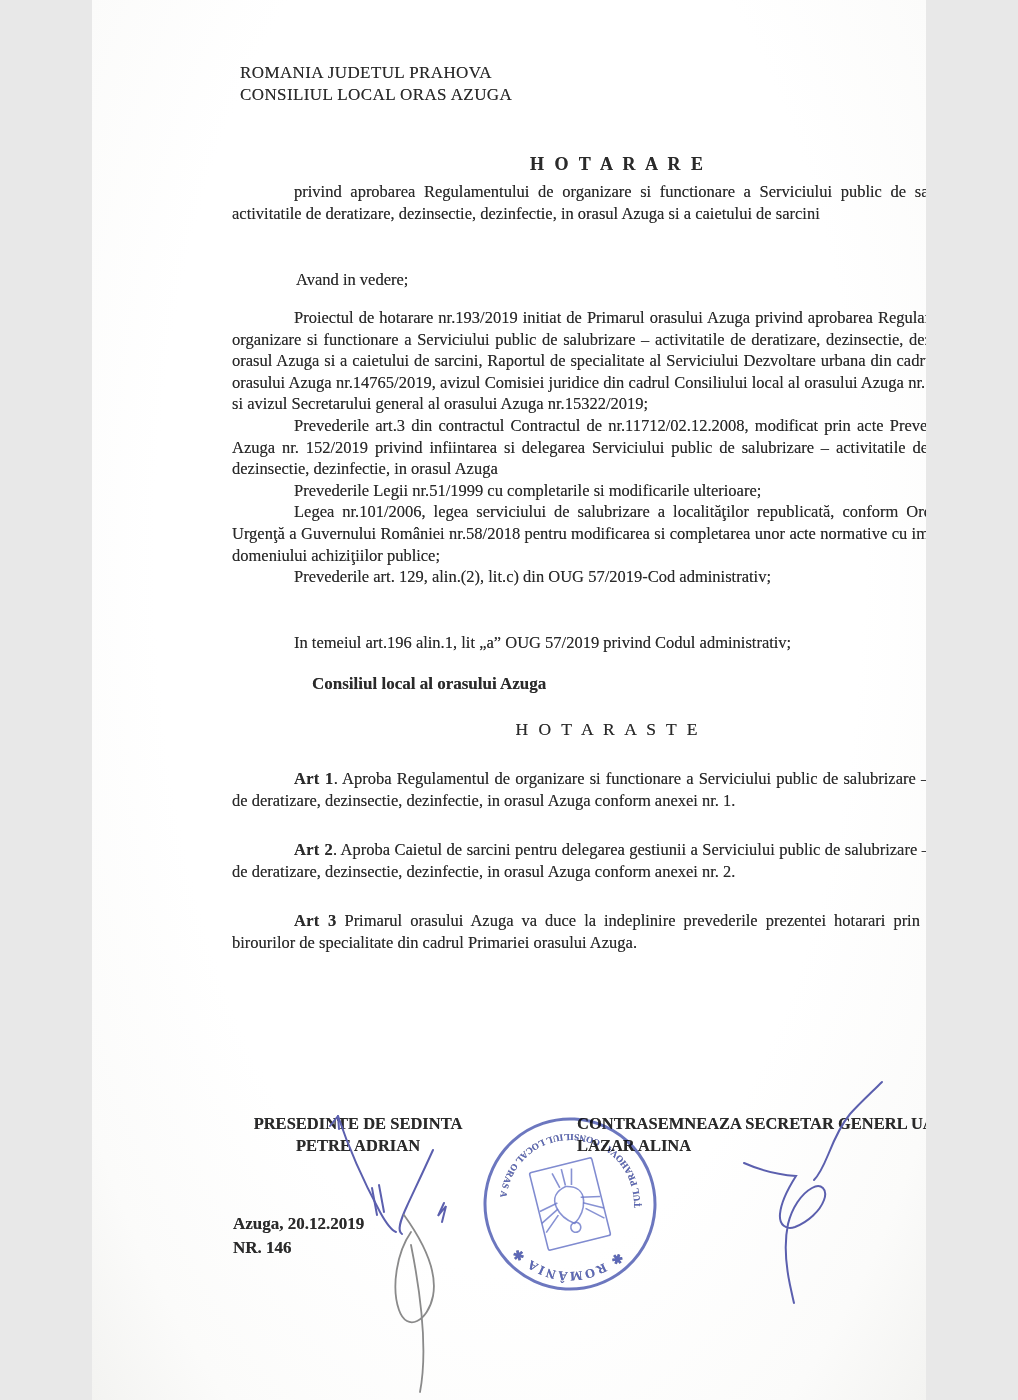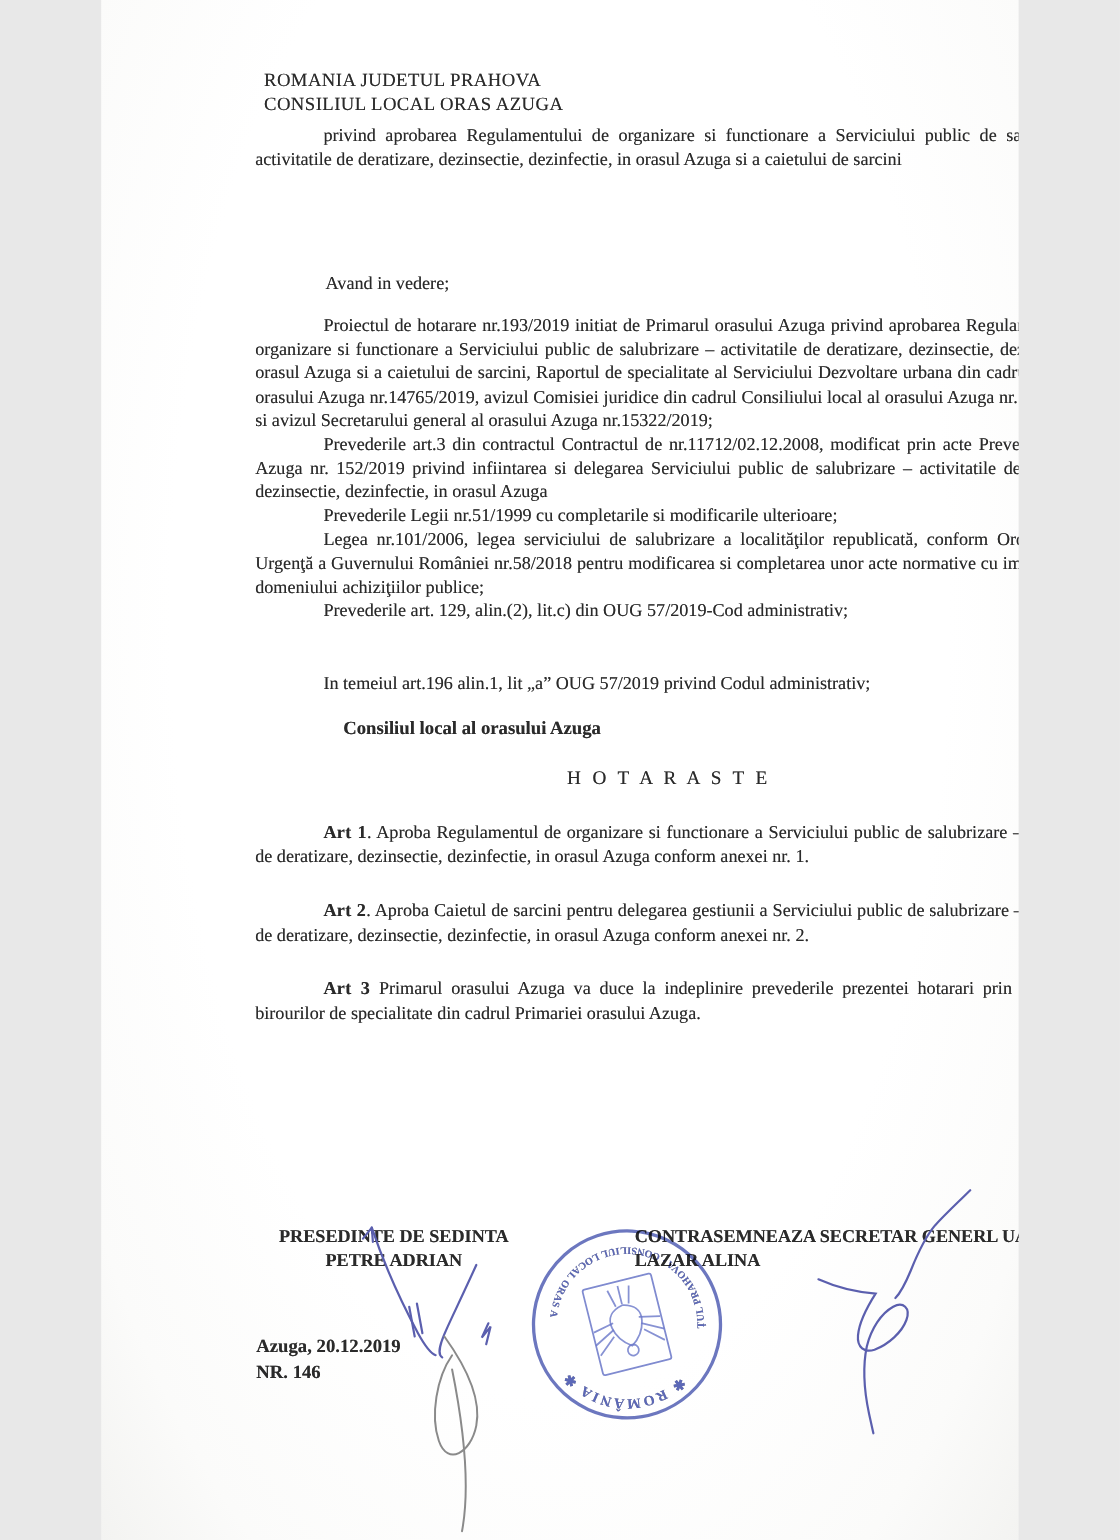--- a/index.html
+++ b/index.html
@@ -20,21 +20,21 @@
   .hdr{ margin-top:62px; font-size:17px; line-height:22px; letter-spacing:.4px;}
   .hdr div{ margin-left:8px; }
   .doc-title{
     margin-top:48px; text-align:center; font-weight:bold;
     font-size:18px; letter-spacing:3px;
   }
   .subtitle{
     margin-top:6px; font-size:16.5px; line-height:21.5px;
     text-align:justify; text-indent:62px;
   }
-  .preamble{ margin-top:92px; text-indent:64px; font-size:16.5px; line-height:21.5px; }
+  .preamble{ margin-top:45px; text-indent:64px; font-size:16.5px; line-height:21.5px; }
   .para{
     font-size:16.5px; line-height:21.6px; text-align:justify; text-indent:62px;
     margin:0;
   }
   .gap-lg{ margin-top:44px; }
   .council{ margin-top:20px; font-weight:bold; text-indent:80px; font-size:17px; }
   .decree{ margin-top:24px; text-align:center; font-size:17.5px; letter-spacing:3px; margin-right:20px;}
   .article{ margin-top:28px; }
   .article b{ letter-spacing:.3px; }
   .sig-row{ position:absolute; top:1113px; left:0; width:1018px; font-weight:bold; font-size:16.5px; line-height:22px;}
@@ -51,20 +51,21 @@
 
 <div class="page scan-text">
 
   <div class="content">
 
     <div class="hdr">
       <div>ROMANIA JUDETUL PRAHOVA</div>
       <div>CONSILIUL LOCAL ORAS AZUGA</div>
     </div>
 
+    <div class="doc-title">H O T A R A R E</div>
 
     <p class="subtitle">privind aprobarea Regulamentului de organizare si functionare a Serviciului public de salubrizare – activitatile de deratizare, dezinsectie, dezinfectie, in orasul Azuga si a caietului de sarcini</p>
 
     <p class="preamble">Avand in vedere;</p>
 
     <p class="para">Proiectul de hotarare nr.193/2019 initiat de Primarul orasului Azuga privind aprobarea Regulamentului de organizare si functionare a Serviciului public de salubrizare – activitatile de deratizare, dezinsectie, dezinfectie, in orasul Azuga si a caietului de sarcini, Raportul de specialitate al Serviciului Dezvoltare urbana din cadrul Primariei orasului Azuga nr.14765/2019, avizul Comisiei juridice  din cadrul Consiliului local al orasului Azuga nr.15321/2019 si avizul Secretarului general al orasului Azuga nr.15322/2019;</p>
     <p class="para">Prevederile art.3 din contractul Contractul de nr.11712/02.12.2008, modificat prin acte Prevederile HCL Azuga nr. 152/2019 privind infiintarea si delegarea  Serviciului public de salubrizare – activitatile de deratizare, dezinsectie, dezinfectie, in orasul Azuga</p>
     <p class="para">Prevederile Legii nr.51/1999 cu completarile si modificarile ulterioare;</p>
     <p class="para">Legea nr.101/2006, legea  serviciului de salubrizare  a  localităţilor republicată, conform Ordonanţei de Urgenţă a Guvernului  României nr.58/2018 pentru modificarea si completarea unor acte normative cu impact asupra domeniului achiziţiilor publice;</p>
     <p class="para">Prevederile art. 129, alin.(2), lit.c)  din OUG 57/2019-Cod administrativ;</p>

